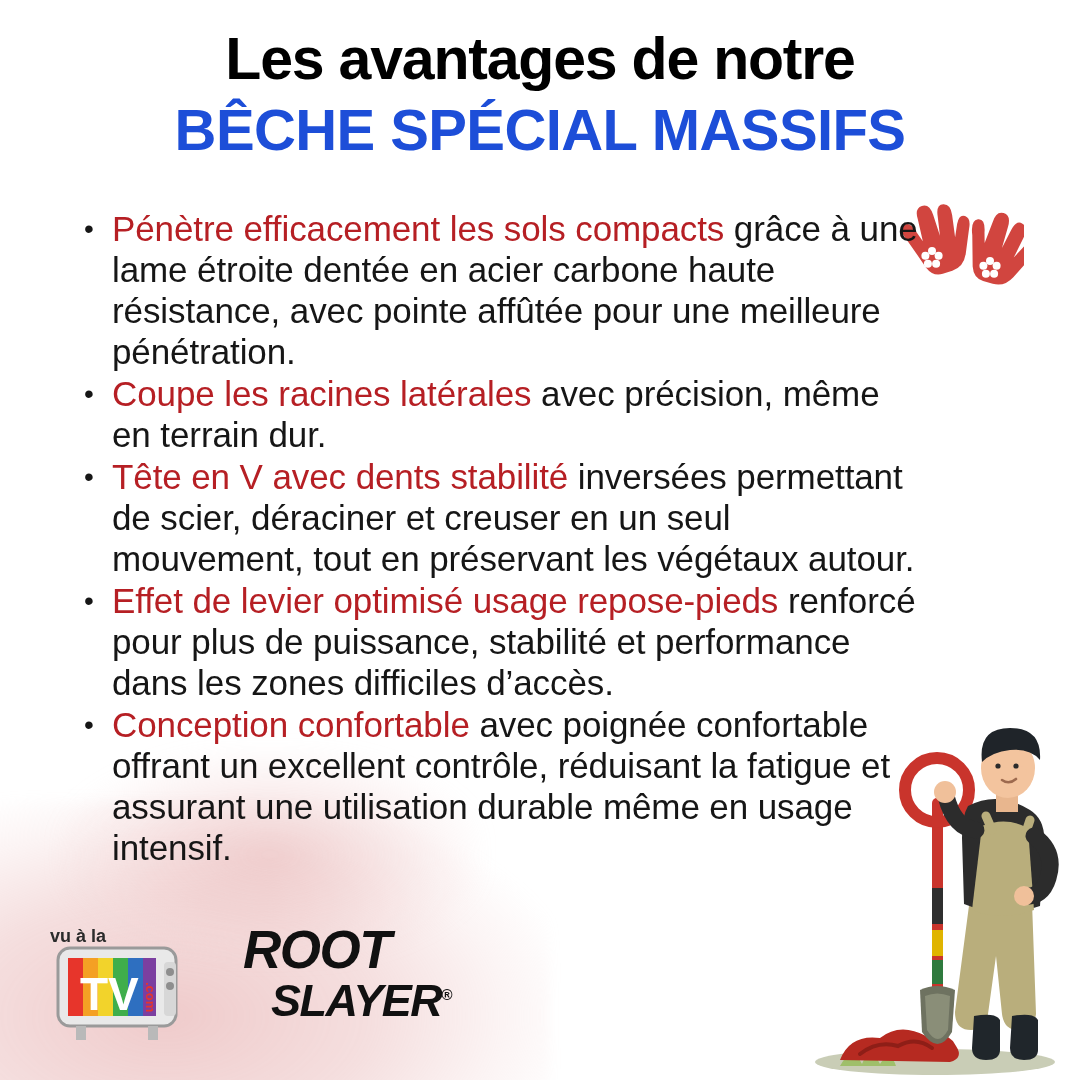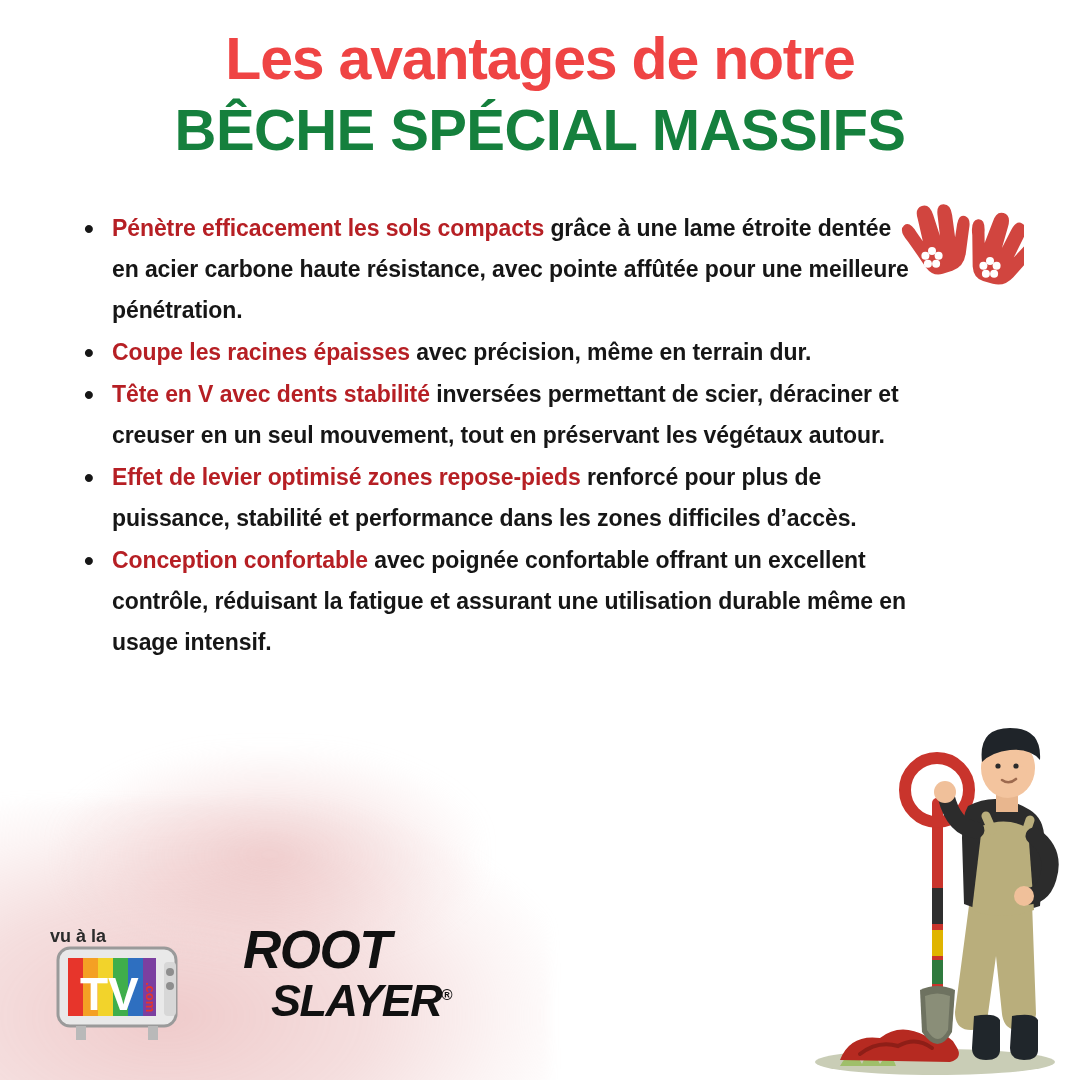--- a/index.html
+++ b/index.html
@@ -43,52 +43,51 @@
     top: 28px;
     left: 0;
     width: 1080px;
     text-align: center;
   }
   .heading .line1 {
     display: block;
     font-size: 59px;
     font-weight: bold;
     letter-spacing: -1.2px;
-    color: #ef4444;
+    color: #000000;
     line-height: 1.08;
   }
   .heading .line2 {
     display: block;
     font-size: 58px;
     font-weight: bold;
     letter-spacing: -0.6px;
-    color: #15803d;
+    color: #1d4ed8;
     line-height: 1.1;
     margin-top: 6px;
   }
 
   
   .benefits {
     position: absolute;
     top: 208px;
     left: 78px;
     width: 840px;
     list-style: none;
     margin: 0;
     padding: 0;
   }
   .benefit {
     position: relative;
     padding-left: 34px;
-    font-size: 23px;
+    font-size: 35px;
     line-height: 41px;
     color: #161616;
     margin-bottom: 1px;
     letter-spacing: -0.1px;
-    font-weight: bold;
   }
   .benefit::before {
     content: "•";
     position: absolute;
     left: 6px;
     top: 0;
     font-size: 28px;
     line-height: 41px;
     color: #161616;
   }
@@ -188,27 +187,27 @@
       </g>
     </g>
   </svg>
 </div>
 
 <ul class="benefits">
   <li class="benefit">
     <span class="hl">Pénètre efficacement les sols compacts</span><span> grâce à une lame étroite dentée en acier carbone haute résistance, avec pointe affûtée pour une meilleure pénétration.</span>
   </li>
   <li class="benefit">
-    <span class="hl">Coupe les racines épaisses</span><span> avec précision, même en terrain dur.</span>
+    <span class="hl">Coupe les racines latérales</span><span> avec précision, même en terrain dur.</span>
   </li>
   <li class="benefit">
     <span class="hl">Tête en V avec dents stabilité</span><span> inversées permettant de scier, déraciner et creuser en un seul mouvement, tout en préservant les végétaux autour.</span>
   </li>
   <li class="benefit">
-    <span class="hl">Effet de levier optimisé zones repose-pieds</span><span> renforcé pour plus de puissance, stabilité et performance dans les zones difficiles d’accès.</span>
+    <span class="hl">Effet de levier optimisé usage repose-pieds</span><span> renforcé pour plus de puissance, stabilité et performance dans les zones difficiles d’accès.</span>
   </li>
   <li class="benefit">
     <span class="hl">Conception confortable</span><span> avec poignée confortable offrant un excellent contrôle, réduisant la fatigue et assurant une utilisation durable même en usage intensif.</span>
   </li>
 </ul>
 
 <div class="gardener">
   <svg viewBox="0 0 360 450" width="360" height="450" aria-hidden="true">
 
     <ellipse cx="215" cy="432" rx="120" ry="13" fill="#C9CDB6"></ellipse>

